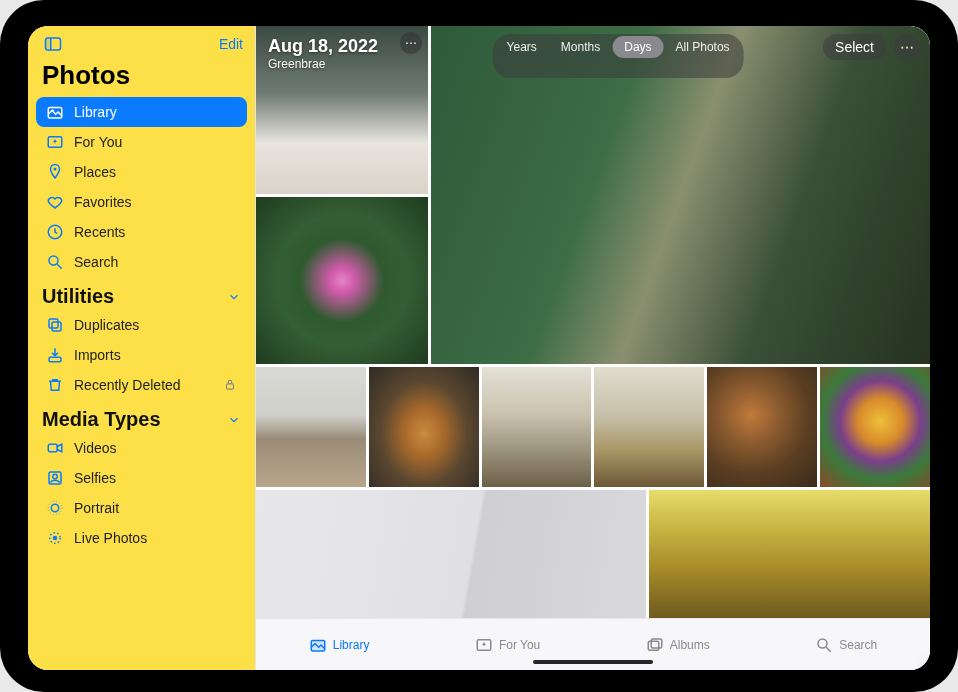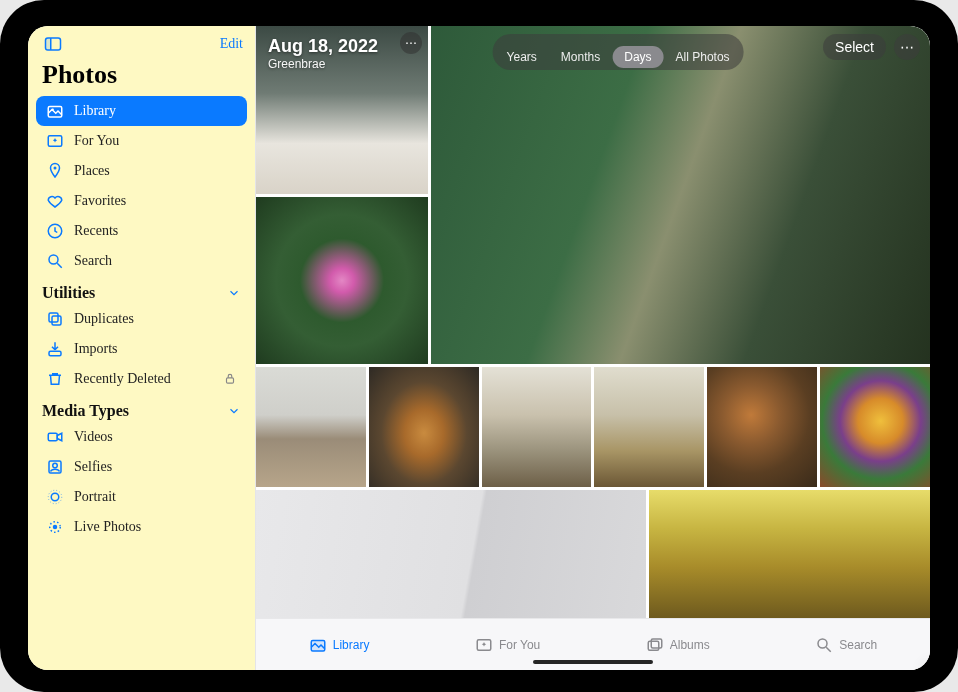--- a/index.html
+++ b/index.html
@@ -23,64 +23,63 @@
   .statusbar .left { display:flex; gap:8px; align-items:center; }
   .statusbar .right { display:flex; gap:6px; align-items:center; }
   .batt { width:18px; height:9px; border:1px solid #111; border-radius:2px; position:relative; }
   .batt::after { content:""; position:absolute; right:-3px; top:2px; width:2px; height:5px; background:#111; border-radius:1px; }
   .batt .fill { position:absolute; left:1px; top:1px; bottom:1px; width:14px; background:#111; border-radius:1px; }
 
   .content { flex:1; display:flex; overflow:hidden; }
 
   
   .sidebar {
-    width: 228px; flex:0 0 228px; background:#fef9c3;
+    width: 228px; flex:0 0 228px; background:#fde047;
     border-right: 1px solid #e4e4e8;
     display:flex; flex-direction:column;
     padding: 6px 0 0 0;
-    font-family: Liberation Serif, serif;
   }
   .sidebar-top { display:flex; justify-content:space-between; align-items:center; padding: 2px 12px; }
   .sidebar-toggle { width:26px; height:20px; display:flex; align-items:center; justify-content:center; color:#0a7aff; }
   .edit-btn { color:#0a7aff; font-size:14px; cursor:pointer; }
   .app-title { font-size:26px; font-weight:700; padding: 4px 14px 6px; }
   .side-list { list-style:none; padding: 0 8px; }
   .side-item {
     display:flex; align-items:center; gap:10px;
     padding: 6px 10px; border-radius:8px; font-size:14px; color:#222;
     cursor:pointer;
   }
   .side-item.active { background:#0a7aff; color:#fff; }
   .side-item.active .icon { color:#fff; }
   .side-item .icon { width:18px; height:18px; color:#0a7aff; display:flex; align-items:center; justify-content:center; flex:0 0 18px;}
   .side-item .trail { margin-left:auto; color:#888; }
   .side-header {
     display:flex; align-items:center; justify-content:space-between;
-    padding: 8px 14px 2px; font-size:16px; font-weight:700; color:#111;
+    padding: 8px 14px 2px; font-size:20px; font-weight:700; color:#111;
     cursor:pointer;
   }
   .side-header .chev { color:#0a7aff; }
 
   
   .main { flex:1; position:relative; display:flex; flex-direction:column; background:#fff; }
   .grid-wrap { flex:1; position:relative; overflow:hidden; }
   .overlay-top {
     position:absolute; top:0; left:0; right:0; z-index:5;
     padding: 10px 23px 0 12px;
     display:flex; align-items:flex-start; gap:10px;
     pointer-events:none;
   }
   .overlay-top > * { pointer-events:auto; }
   .date-block { color:#fff; text-shadow: 0 1px 3px rgba(0,0,0,.5); }
   .date-block .date { font-size:18px; font-weight:700; }
   .date-block .loc { font-size:12px; opacity:.95; }
   .segmented {
     margin-left:auto; margin-right:auto;
-    background: rgba(60,60,60,.55); border-radius:18px; height:36px;
-    display:flex; align-items:flex-end; padding:2px;
+    background: rgba(60,60,60,.55); border-radius:18px; height:44px;
+    display:flex; align-items:flex-start; padding:2px;
     position:absolute; left:50%; transform:translateX(-40%); top:8px;
   }
   .segmented .seg {
     font-size:12px; color:#eee; padding: 4px 12px; border-radius:14px; cursor:pointer;
     white-space:nowrap;
   }
   .segmented .seg.active { background:#8a8a8e; color:#fff; }
   .top-right { position:absolute; right:10px; top:8px; display:flex; gap:8px; align-items:center; }
   .pill-btn {
     background: rgba(60,60,60,.55); color:#fff; font-size:14px;

